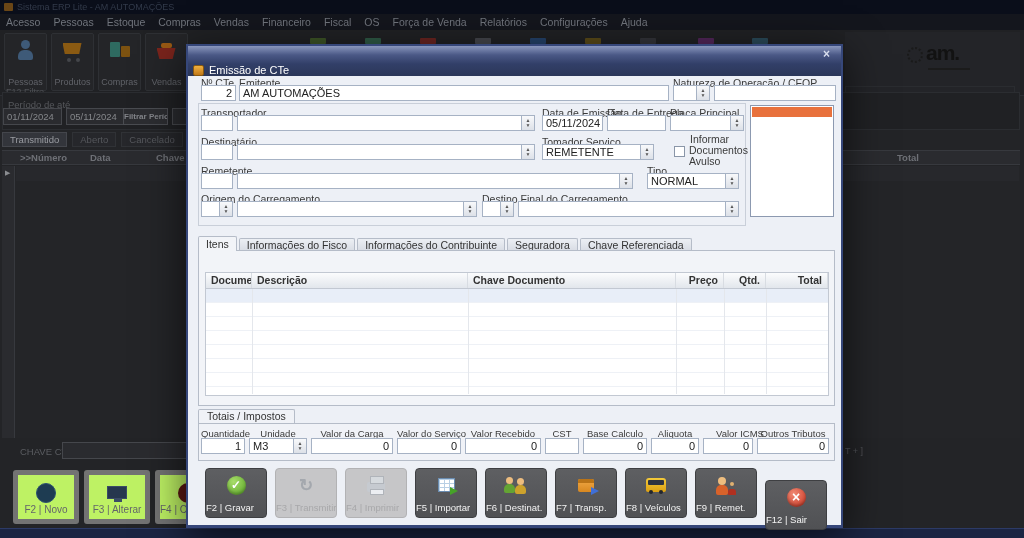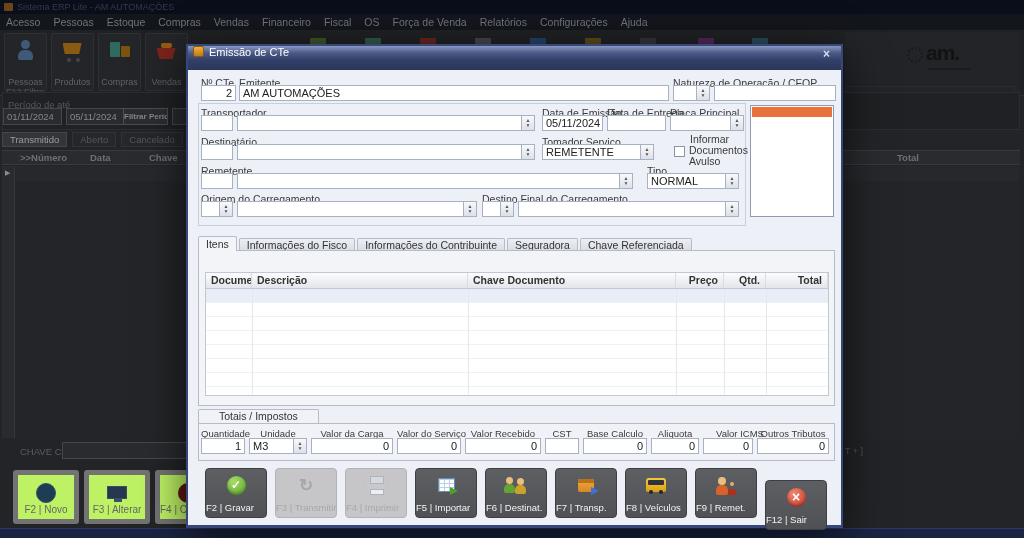--- a/index.html
+++ b/index.html
@@ -56,22 +56,22 @@
   .bgbtn .bic{position:absolute;top:8px;left:50%;transform:translateX(-50%)}
   .globe-icon{width:20px;height:20px;border-radius:50%;background:#1e3c52;border:1px solid #2c5270}
   .monitor-icon{width:20px;height:13px;background:#26374e;border:1px solid #3a4c66;margin-top:3px;position:relative}
   .monitor-icon::after{content:"";position:absolute;left:6px;bottom:-4px;width:8px;height:3px;background:#3a4c66}
   .cancel-icon{width:20px;height:20px;border-radius:50%;background:#5c1813}
   .bottom-strip{position:absolute;left:0;top:528px;width:1024px;height:10px;background:#1b2543;border-top:1px solid #2c3a66}
 
   
   .dialog{position:absolute;left:186px;top:44px;width:657px;height:484px;background:#edf0f6;
           border:2px solid #36477a;border-bottom-width:3px;box-shadow:0 10px 40px rgba(0,0,0,.65);z-index:10}
-  .dlg-title{position:absolute;left:0;top:0;right:0;height:24px;
-             background:linear-gradient(#8a97bd,#4a5886 30%,#323f68 60%,#2b3759);display:flex;align-items:flex-start}
+  .dlg-title{position:absolute;left:0;top:0;right:0;height:30px;
+             background:linear-gradient(#8a97bd,#4a5886 30%,#323f68 60%,#2b3759);display:flex;align-items:flex-end}
   .dlg-title-ic{width:11px;height:11px;margin:0 5px;background:linear-gradient(#f0b040,#c07818);border-radius:2px;border:1px solid #8a5a10}
   .dlg-title-text{font-size:11px;color:#fff}
   .dlg-close{position:absolute;right:7px;top:1px;width:15px;height:15px;color:#d8deee;font-size:12px;line-height:15px;text-align:center;font-weight:bold}
   .dlg-close::after{content:"×"}
   .lbl{position:absolute;font-size:10.5px;color:#3a3a3a;white-space:nowrap}
   .input{position:absolute;height:16px;background:#fff;border:1px solid #a6b2c4;font-size:11px;line-height:14px;padding:0 3px;color:#222;white-space:nowrap;overflow:hidden}
   .num{text-align:right}
   .combo{position:absolute;display:flex;height:16px;background:#fff;border:1px solid #a6b2c4}
   .cval{flex:1;font-size:11px;line-height:14px;padding:0 3px;color:#222;white-space:nowrap;overflow:hidden}
   .spin{width:13px;display:flex;flex-direction:column;align-items:center;justify-content:center;
@@ -88,21 +88,21 @@
   .dpanel{position:absolute;left:10px;top:204px;width:637px;height:156px;background:#f2f4f8;border:1px solid #b5bcc8}
   .hint{position:absolute;left:24px;top:210px;font-size:10.5px;color:#555}
   .itable{position:absolute;left:17px;top:226px;width:624px;height:124px;background:#fff;border:1px solid #c2c8d2}
   .ithead{position:absolute;left:0;top:0;right:0;height:16px;background:linear-gradient(#fbfcfd,#e2e6ec);border-bottom:1px solid #c2c8d2;display:flex}
   .ithc{font-size:10.5px;font-weight:bold;color:#333;line-height:15px;padding:0 5px;border-right:1px solid #d8dce2;white-space:nowrap;overflow:hidden}
   .ithc.r{text-align:right}
   .itbody{position:absolute;left:0;top:16px;right:0;bottom:0;
           background:repeating-linear-gradient(to bottom,#fff 0 13px,#eef1f6 13px 14px)}
   .itrow1{position:absolute;left:0;top:16px;right:0;height:13px;background:#e8eef8}
   .itvl{position:absolute;top:16px;bottom:1px;width:1px;background:#e4e7ec}
-  .ttab{position:absolute;left:10px;top:363px;height:14px;padding:0 20px;background:#f0f2f7;border:1px solid #b5bcc8;border-bottom:none;
+  .ttab{position:absolute;left:10px;top:363px;height:14px;padding:0 8px;background:#f0f2f7;border:1px solid #b5bcc8;border-bottom:none;
         font-size:10.5px;line-height:13px;color:#333;border-radius:2px 2px 0 0;white-space:nowrap}
   .tgrp{position:absolute;left:10px;top:377px;width:637px;height:38px;border:1px solid #b5bcc8;background:#f0f2f7}
   .tlbl{position:absolute;top:382px;font-size:9.5px;color:#3a3a3a;text-align:center;white-space:nowrap}
   .dbtn{position:absolute;top:422px;width:62px;height:50px;background:linear-gradient(#5e5f62,#505154);
         border:1px solid #3e3f42;border-radius:4px}
   .dbtn.disabled{background:#c6c6c8;border-color:#b2b2b4}
   .dlab{position:absolute;bottom:4px;left:0;right:0;text-align:left;font-size:9.5px;color:#f4f4f4;white-space:nowrap;overflow:hidden}
   .dbtn.disabled .dlab{color:#a8a8aa}
   .dic{display:block;margin:7px auto 0;position:relative}
   .save-check-icon{width:19px;height:19px;border-radius:50%;background:radial-gradient(circle at 35% 30%,#a8dd6a,#56a224);box-shadow:inset 0 -2px 3px rgba(0,0,0,.25)}
@@ -190,21 +190,21 @@
   <div class="bg-input" style="left:172px;top:108px;width:60px"></div>
   <div class="stat-tabs" id="stattabs">
       <span class="stat-tab active">Transmitido</span>
       <span class="stat-tab">Aberto</span>
       <span class="stat-tab">Cancelado</span>
       <span class="stat-tab">Duplicada</span>
     </div>
   <div class="bg-grid-head" id="bggridhead">
       <span class="bg-col" style="left: 18px;">&gt;&gt;Número</span>
       <span class="bg-col" style="left: 88px;">Data</span>
-      <span class="bg-col" style="left: 147px; text-align: center;">Chave</span>
+      <span class="bg-col" style="left: 154px; text-align: center;">Chave</span>
       <span class="bg-col" style="left: 895px;">Total</span>
     </div>
   <div class="bg-grid-body">
     <div class="bg-gutter"></div>
     <div class="bg-row1"></div>
     <div class="bg-marker">▶</div>
   </div>
   <div class="chave-label">CHAVE CTe:</div>
   <div class="bg-input chave-input"></div>
   <div class="hint-frag">T + ]</div>

